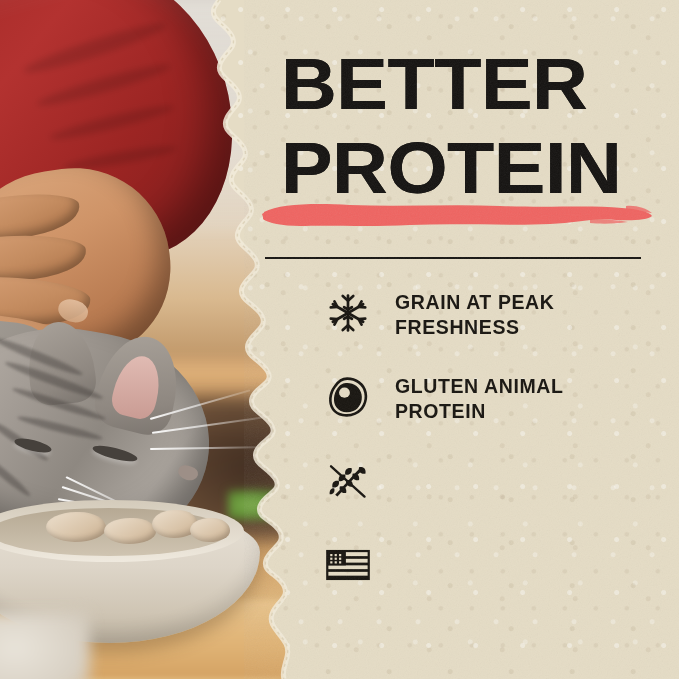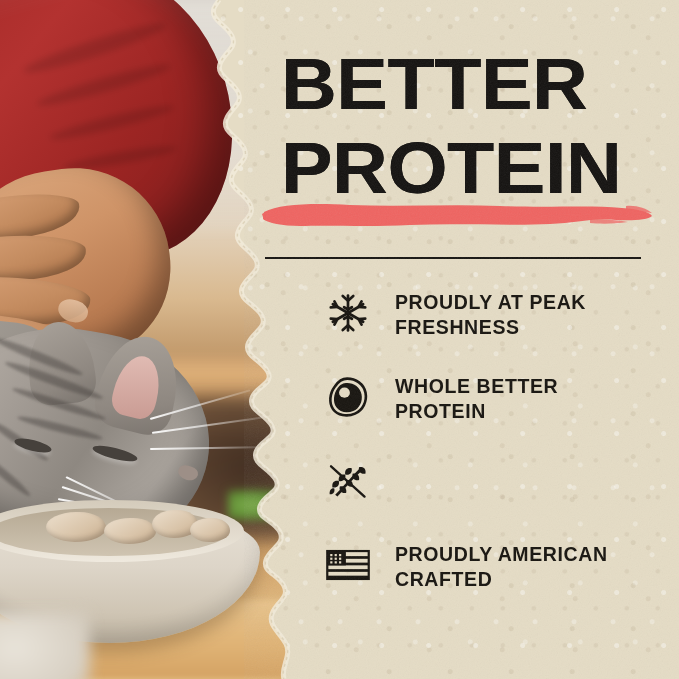--- a/index.html
+++ b/index.html
@@ -498,21 +498,21 @@
             <path d="M 24 38 L 18 43.5 M 24 38 L 30 43.5"></path>
             <path d="M 11.9 17 L 4.3 17.6 M 11.9 17 L 8.5 10.8"></path>
             <path d="M 36.1 31 L 43.7 30.4 M 36.1 31 L 39.5 37.2"></path>
             <path d="M 11.9 31 L 4.3 30.4 M 11.9 31 L 8.5 37.2"></path>
             <path d="M 36.1 17 L 43.7 17.6 M 36.1 17 L 39.5 10.8"></path>
             <path d="M 24 20 L 19.5 17.4 M 24 20 L 28.5 17.4"></path>
             <path d="M 24 28 L 19.5 30.6 M 24 28 L 28.5 30.6"></path>
           </g>
         </svg>
       </div>
-      <div class="feature-label">PROUDLY AT PEAK
+      <div class="feature-label">GRAIN AT PEAK
 FRESHNESS</div>
     </div>
 
     <div class="feature">
       <div class="feature-icon">
         <svg width="42" height="42" viewBox="0 0 48 48">
           <path d="M 23 3
                    C 33 3, 42 9, 44 19
                    C 46 29, 41 39, 32 43
                    C 23 47, 12 45, 7 38
@@ -520,21 +520,21 @@
                    C 13 6, 18 3, 23 3 Z" fill="none" stroke="#17140F" stroke-width="3"></path>
           <path d="M 23 8
                    C 31 8, 38 13, 39.5 21
                    C 41 29, 37 37, 30 40
                    C 23 43, 14.5 41.5, 10.5 35.5
                    C 6.5 29.5, 7.5 20.5, 12 14
                    C 15 9.5, 19 8, 23 8 Z" fill="#17140F"></path>
           <ellipse cx="20" cy="19" rx="6.2" ry="5.8" fill="#E5DCC5"></ellipse>
         </svg>
       </div>
-      <div class="feature-label">WHOLE BETTER
+      <div class="feature-label">GLUTEN ANIMAL
 PROTEIN</div>
     </div>
 
     <div class="feature">
       <div class="feature-icon">
         <svg width="44" height="44" viewBox="0 0 48 48">
           <g fill="#17140F">
 
             <path d="M 11 40 C 18 33, 27 22, 38 11 L 40.5 13.5 C 29 24, 20 35, 13.5 42 Z" transform="translate(-1,-1)"></path>
 
@@ -571,22 +571,20 @@
             <rect x="15.4" y="5" width="2.6" height="2.6"></rect>
             <rect x="5" y="9.3" width="2.6" height="2.6"></rect>
             <rect x="10.2" y="9.3" width="2.6" height="2.6"></rect>
             <rect x="15.4" y="9.3" width="2.6" height="2.6"></rect>
             <rect x="5" y="13.6" width="2.6" height="2.6"></rect>
             <rect x="10.2" y="13.6" width="2.6" height="2.6"></rect>
             <rect x="15.4" y="13.6" width="2.6" height="2.6"></rect>
           </g>
         </svg>
       </div>
-      <div class="feature-label">PROUDLY AMERICAN
-CRAFTED</div>
     </div>
 
   </div>
 
   <svg class="grain" viewBox="0 0 679 679" preserveAspectRatio="none">
     <filter id="noisef">
       <feTurbulence type="fractalNoise" baseFrequency="0.9" numOctaves="4" stitchTiles="stitch"></feTurbulence>
       <feColorMatrix type="saturate" values="0"></feColorMatrix>
     </filter>
     <rect x="284" y="0" width="395" height="679" filter="url(#noisef)" opacity="0.30"></rect>

